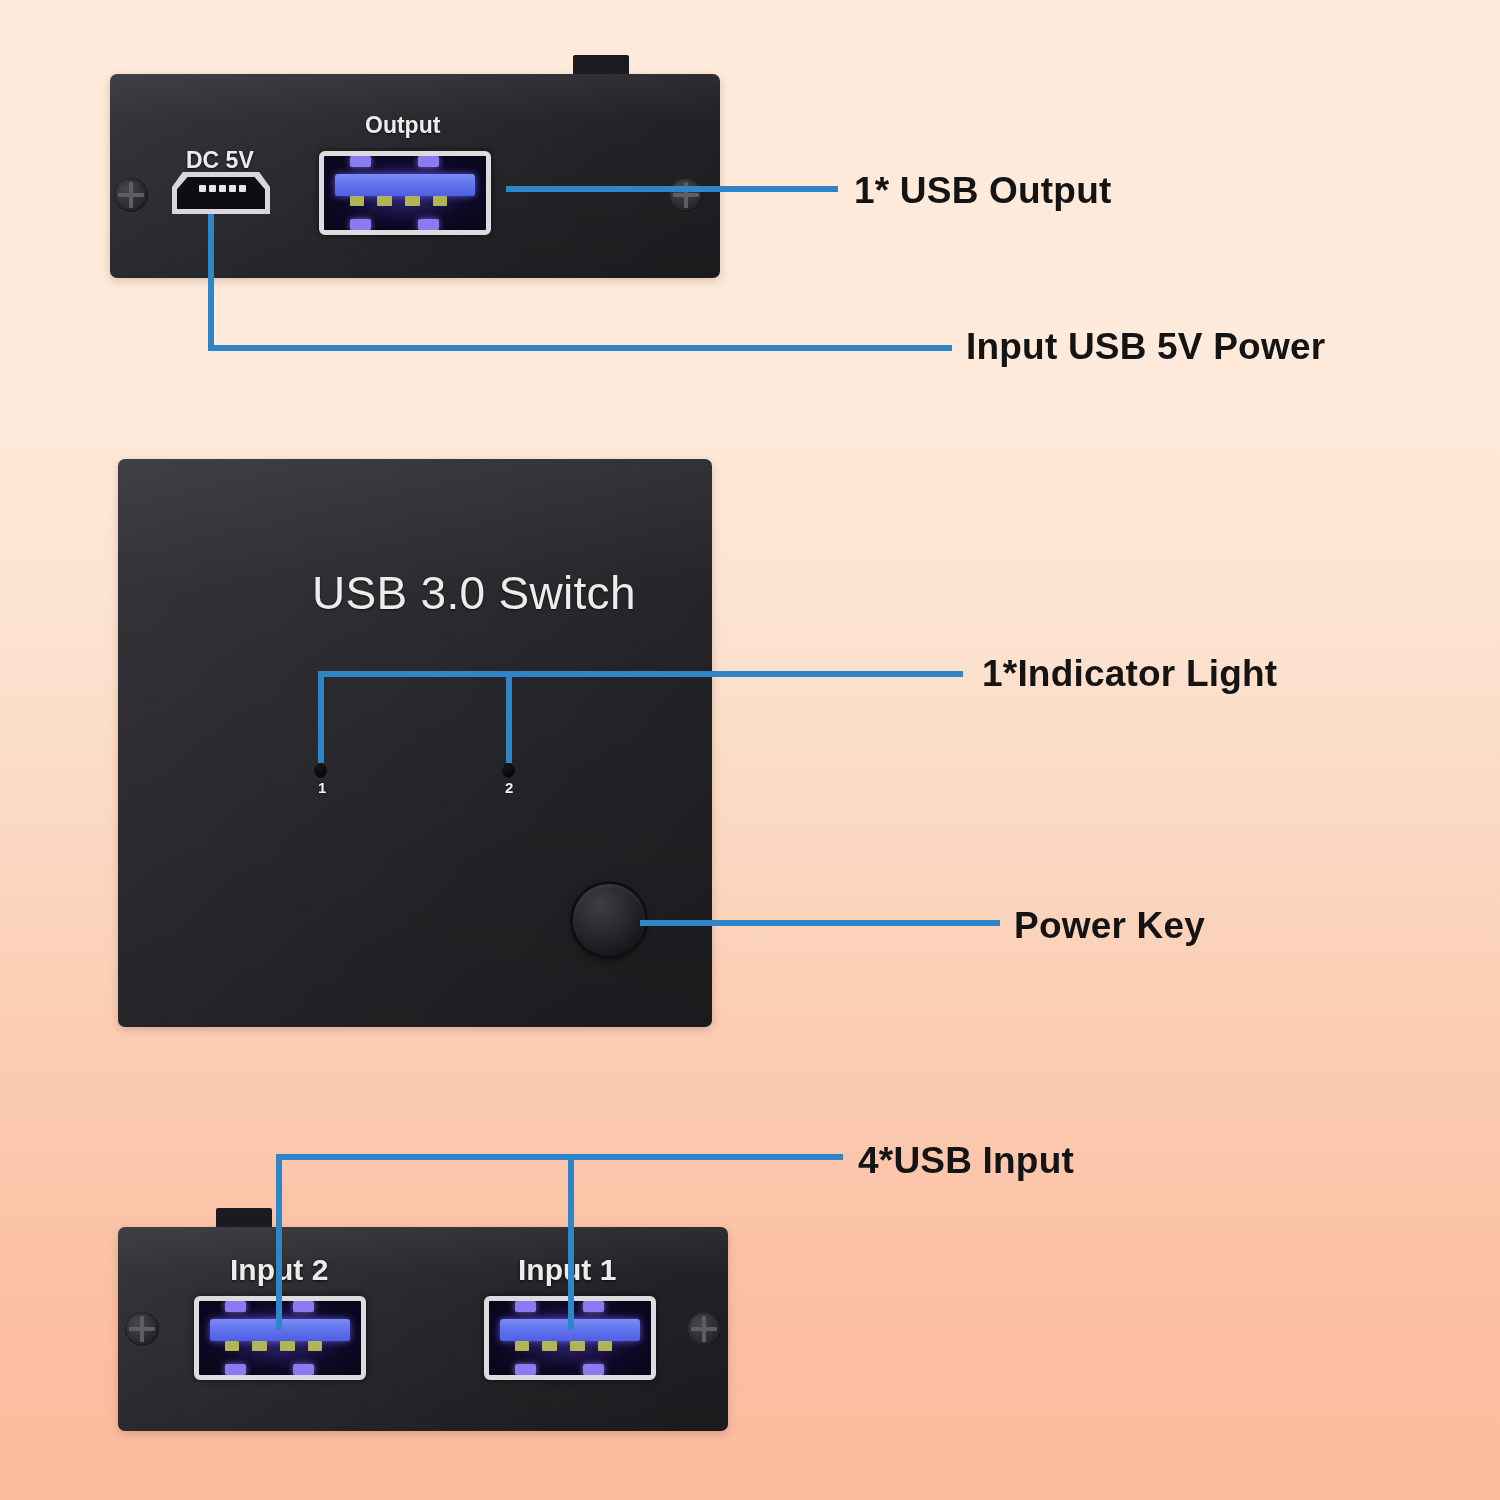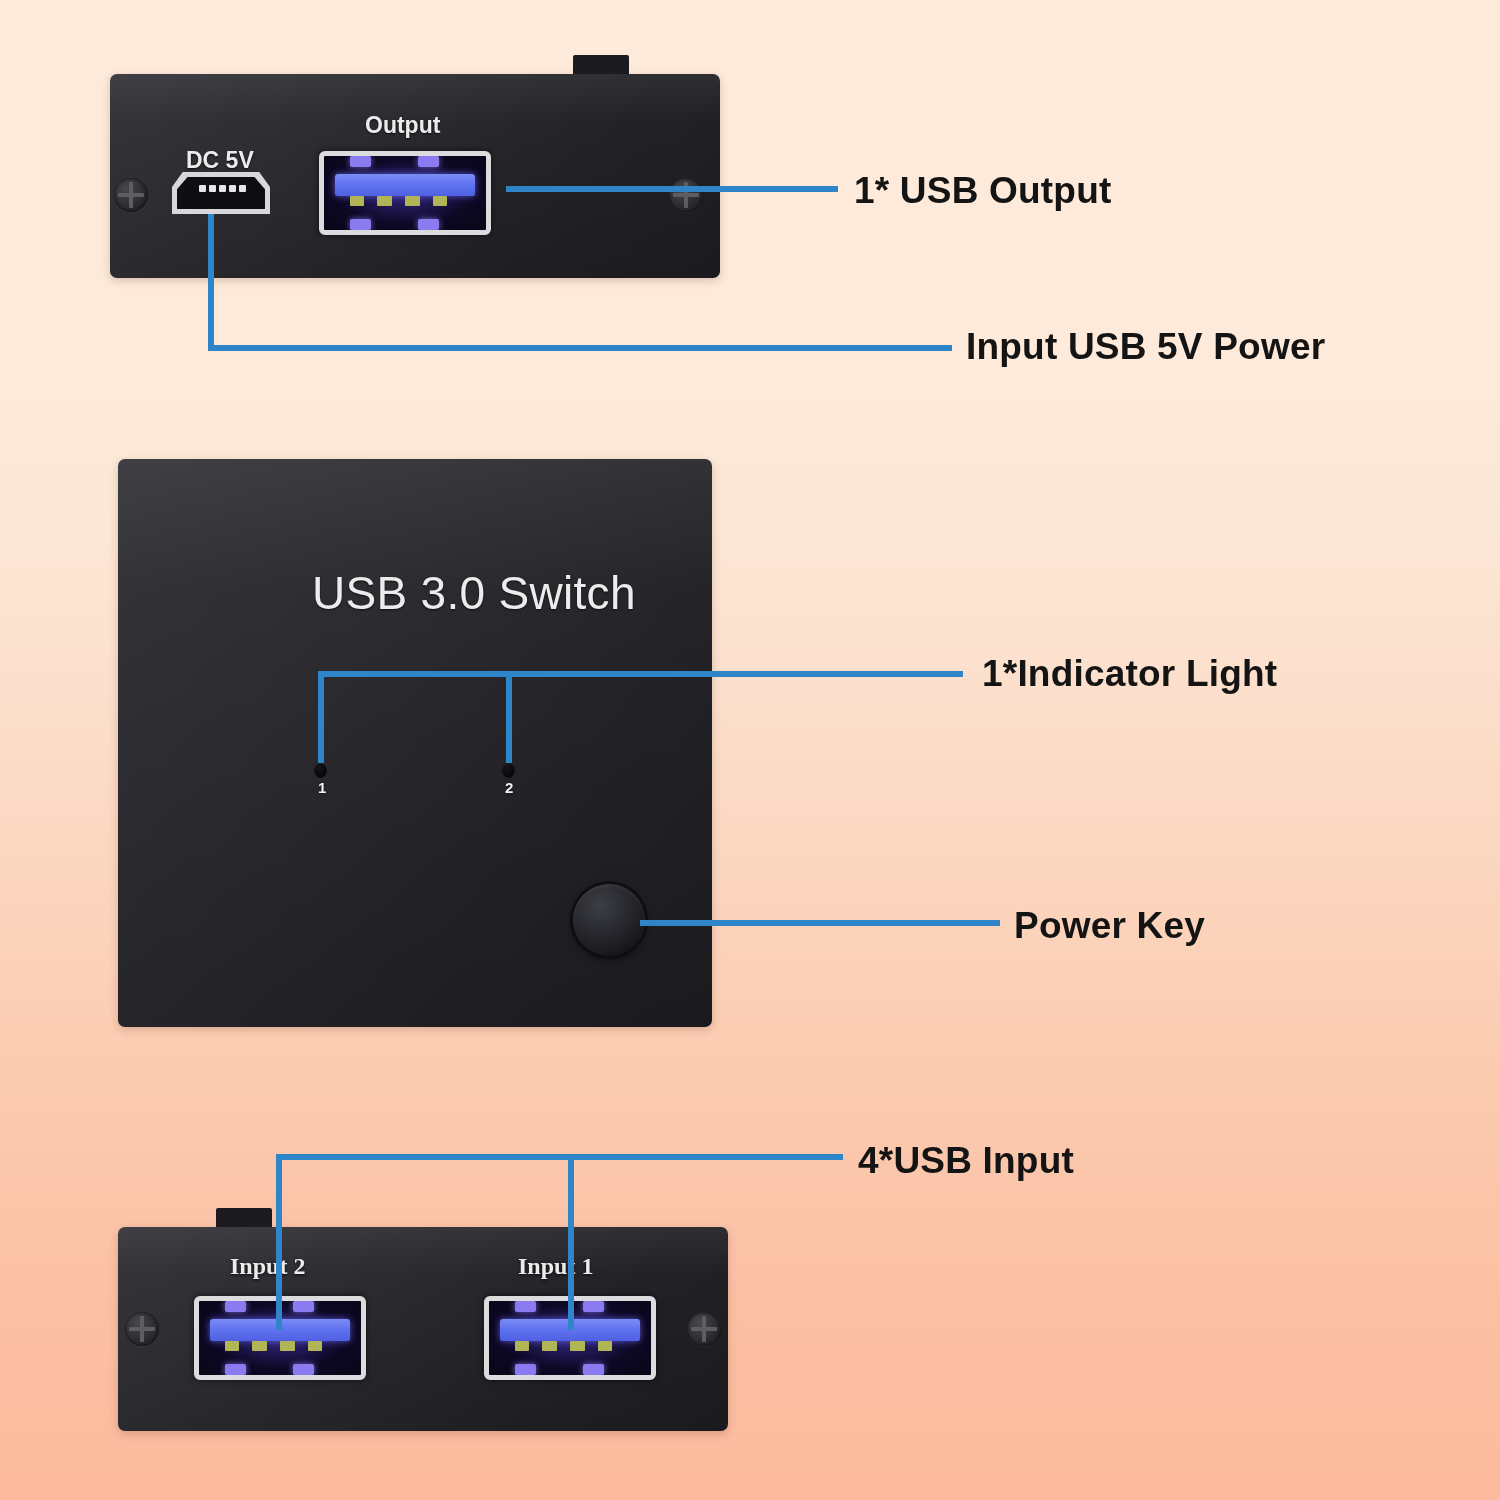--- a/index.html
+++ b/index.html
@@ -175,24 +175,23 @@
     font-weight: normal;
     letter-spacing: 0.3px;
     text-shadow: 0 1px 2px rgba(0,0,0,0.6);
   }
   .silk.small {
     font-size: 23px;
     font-weight: bold;
     text-shadow: 0 1px 2px rgba(0,0,0,0.7);
   }
   .silk.port {
-    font-size: 24px;
+    font-size: 30px;
     font-weight: bold;
     text-shadow: 0 1px 3px rgba(0,0,0,0.8);
-    font-family: Liberation Serif, serif;
   }
 
   
   .logo {
     position: absolute;
     width: 262px;
     height: 86px;
   }
   .logo .ltext {
     position: absolute;

